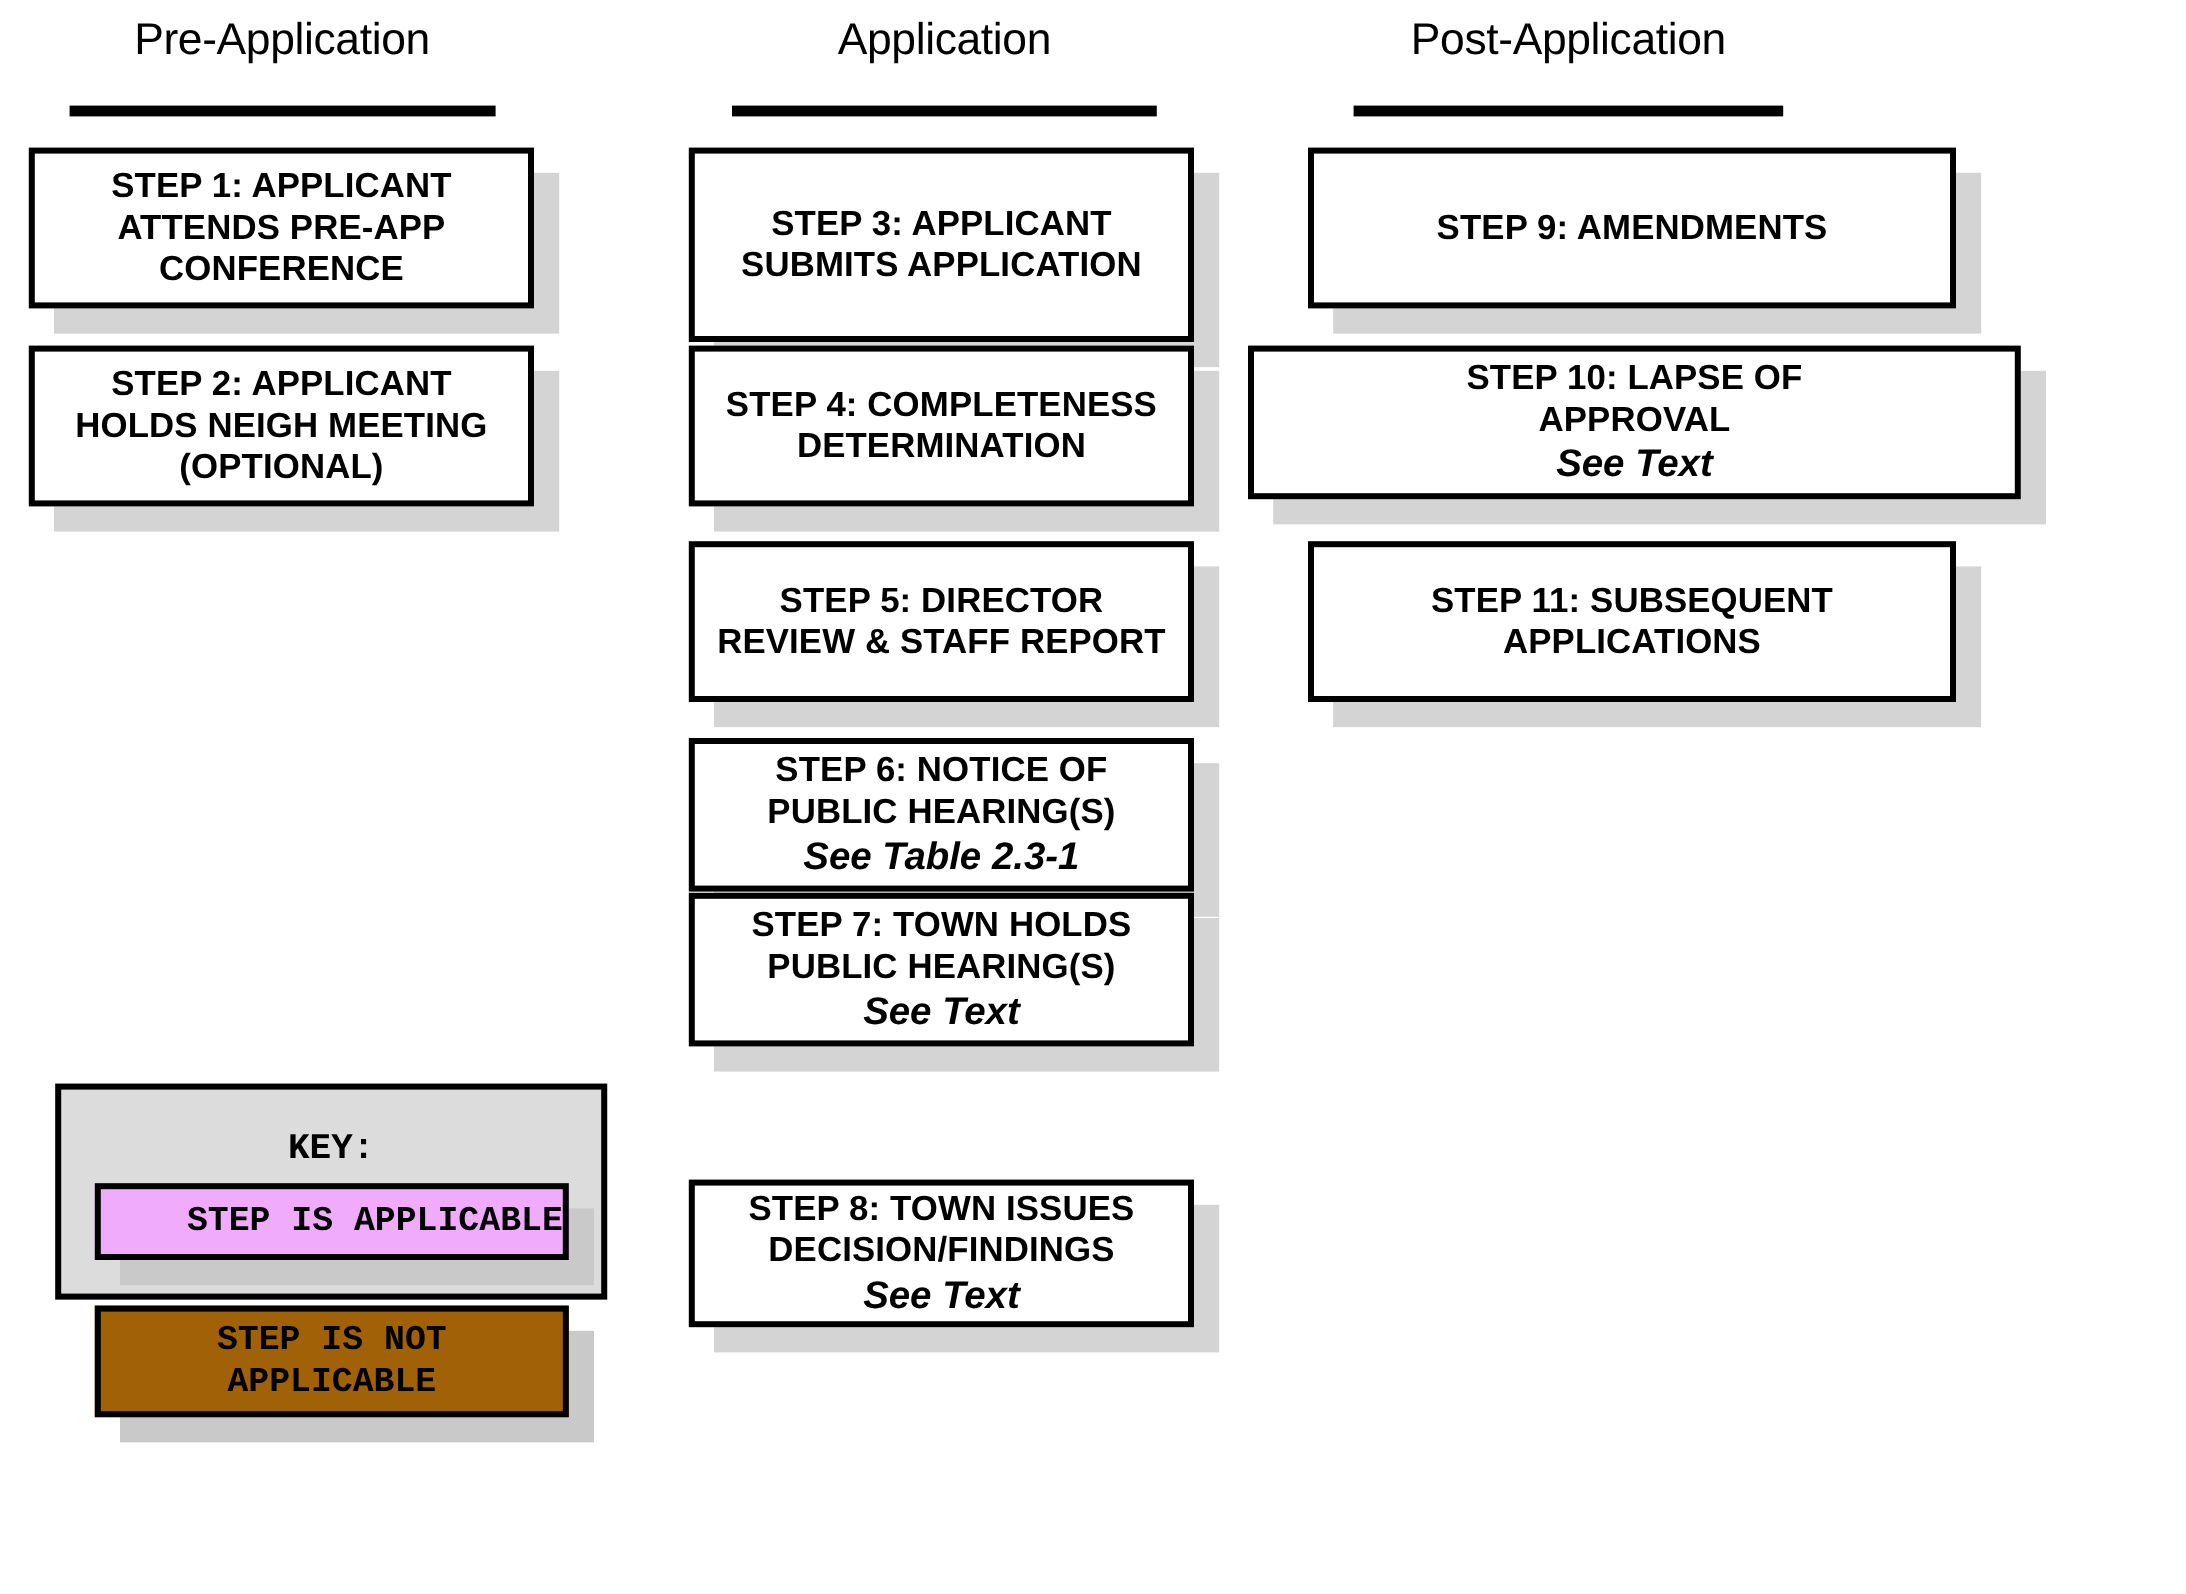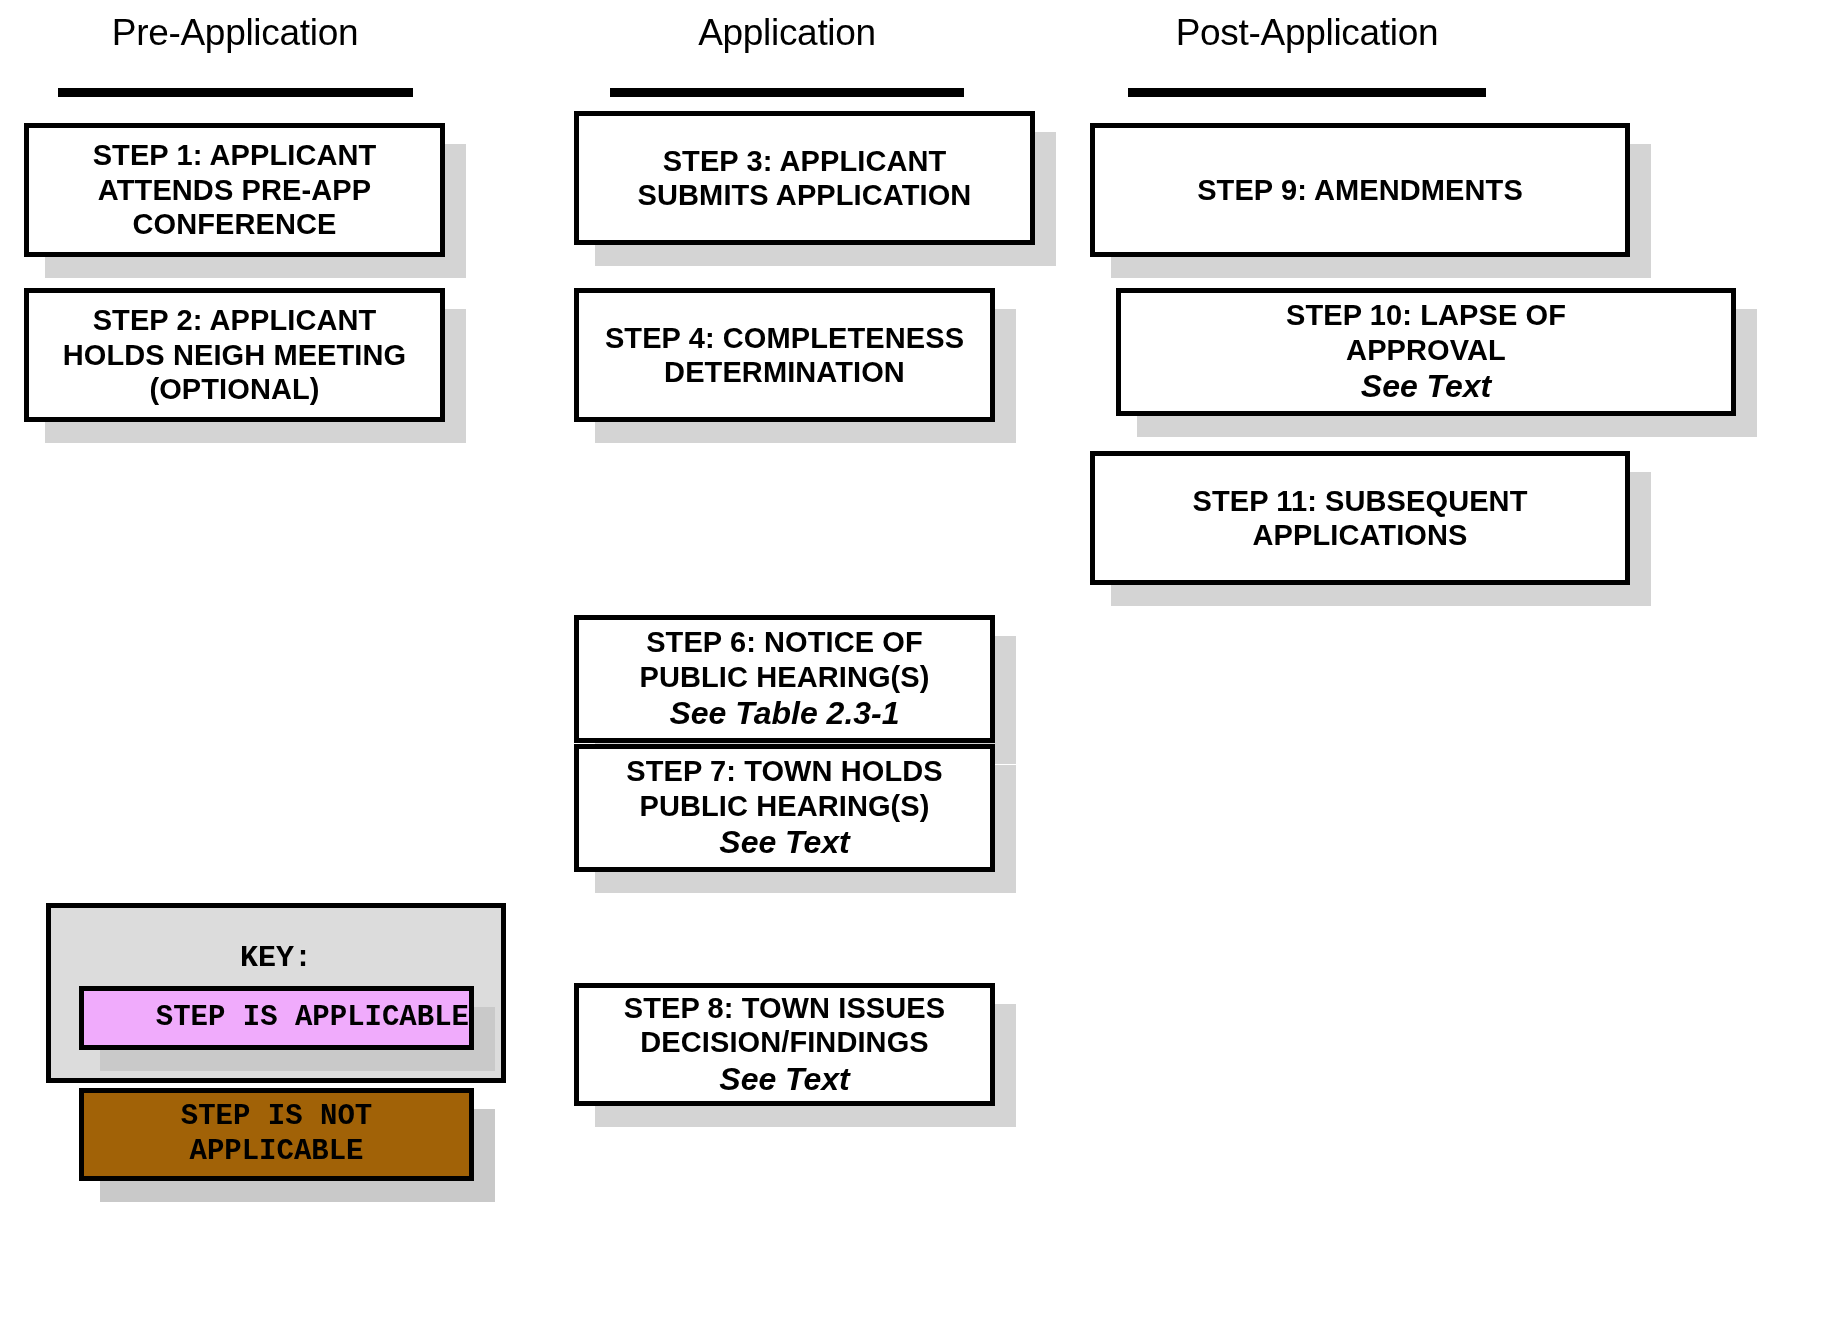--- a/index.html
+++ b/index.html
@@ -162,32 +162,39 @@
     <div class="step-wrap" style="left: 24px; top: 288px; width: 421px; height: 134px;">
       <div class="shadow"></div>
       <div class="step-box">
         <div class="step-line">STEP 2:  APPLICANT</div>
         <div class="step-line">HOLDS NEIGH MEETING</div>
         <div class="step-line">(OPTIONAL)</div>
       </div>
     </div>
     <div class="col-title" style="left: 612px; top: 12px; width: 350px;">Application</div>
     <div class="col-rule" style="left: 610px; top: 88px; width: 354px;"></div>
-    <div class="step-wrap" style="left: 574px; top: 111px; width: 421px; height: 134px; padding-left: 40px;">
+    <div class="step-wrap" style="left: 574px; top: 123px; width: 421px; height: 162px;">
       <div class="shadow"></div>
       <div class="step-box">
         <div class="step-line">STEP 3:  APPLICANT</div>
         <div class="step-line">SUBMITS APPLICATION</div>
       </div>
     </div>
     <div class="step-wrap" style="left: 574px; top: 288px; width: 421px; height: 134px;">
       <div class="shadow"></div>
       <div class="step-box">
         <div class="step-line">STEP 4:  COMPLETENESS</div>
         <div class="step-line">DETERMINATION</div>
+      </div>
+    </div>
+    <div class="step-wrap" style="left: 574px; top: 451px; width: 421px; height: 134px;">
+      <div class="shadow"></div>
+      <div class="step-box">
+        <div class="step-line">STEP 5:  DIRECTOR</div>
+        <div class="step-line">REVIEW &amp; STAFF REPORT</div>
       </div>
     </div>
     <div class="step-wrap" style="left: 574px; top: 615px; width: 421px; height: 128px;">
       <div class="shadow"></div>
       <div class="step-box">
         <div class="step-line">STEP 6:  NOTICE OF</div>
         <div class="step-line">PUBLIC HEARING(S)</div>
         <div class="step-note">See Table 2.3-1</div>
       </div>
     </div>
@@ -208,21 +215,21 @@
       </div>
     </div>
     <div class="col-title" style="left: 1128px; top: 12px; width: 358px;">Post-Application</div>
     <div class="col-rule" style="left: 1128px; top: 88px; width: 358px;"></div>
     <div class="step-wrap" style="left: 1090px; top: 123px; width: 540px; height: 134px;">
       <div class="shadow"></div>
       <div class="step-box">
         <div class="step-line">STEP 9: AMENDMENTS</div>
       </div>
     </div>
-    <div class="step-wrap" style="left: 1116px; top: 288px; width: 620px; height: 128px;">
+    <div class="step-wrap" style="left: 1040px; top: 288px; width: 620px; height: 128px; padding-left: 24px;">
       <div class="shadow"></div>
       <div class="step-box">
         <div class="step-line">STEP 10:  LAPSE OF</div>
         <div class="step-line">APPROVAL</div>
         <div class="step-note">See Text</div>
       </div>
     </div>
     <div class="step-wrap" style="left: 1090px; top: 451px; width: 540px; height: 134px;">
       <div class="shadow"></div>
       <div class="step-box">

